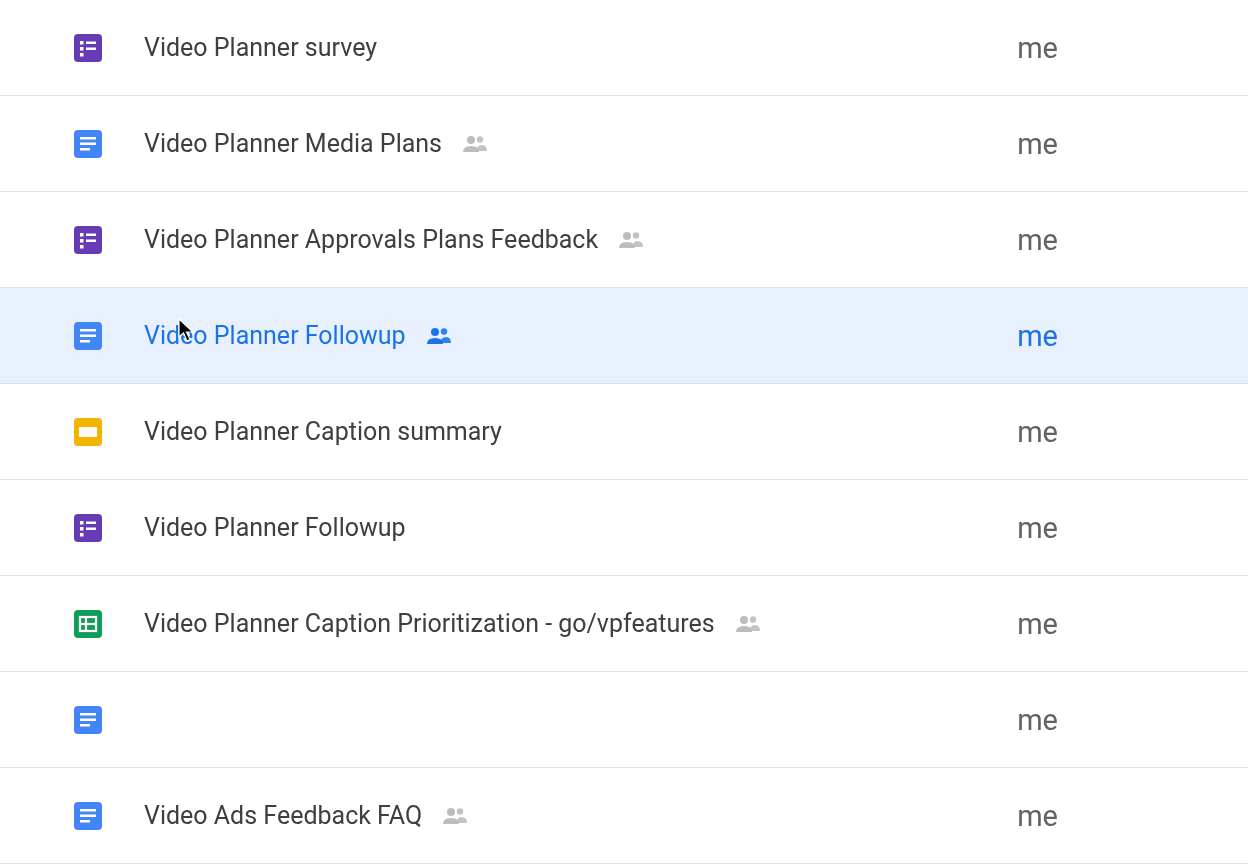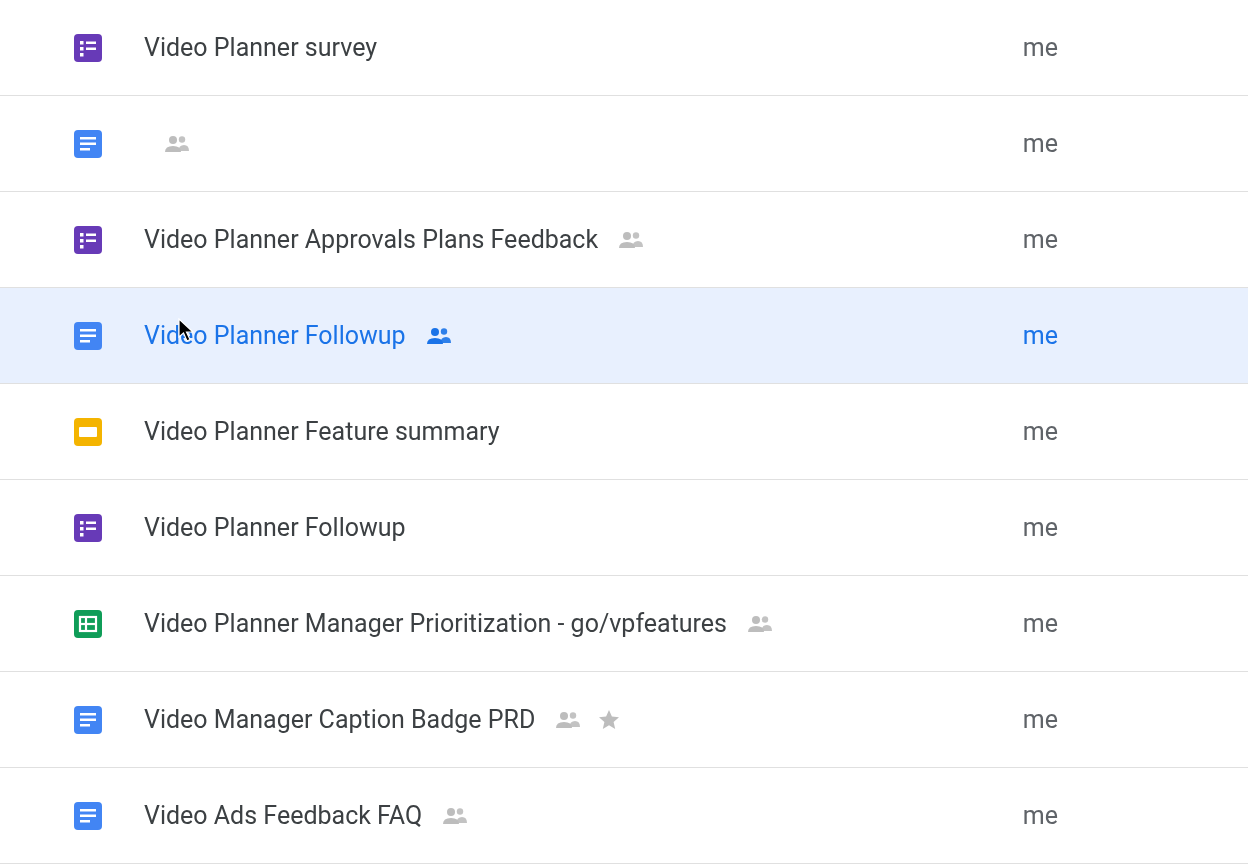--- a/index.html
+++ b/index.html
@@ -56,21 +56,21 @@
     display: inline-flex;
     align-items: center;
   }
   .star-icon {
     margin-left: 14px;
     display: inline-flex;
     align-items: center;
   }
   .owner {
     margin-left: auto;
-    font-size: 25px;
+    font-size: 29px;
     color: #5f6368;
     padding-right: 160px;
   }
   .cursor {
     position: absolute;
     left: 178px;
     top: 318px;
     z-index: 100;
     pointer-events: none;
   }
@@ -103,20 +103,21 @@
     <div class="file-row">
       <div class="file-icon">
         <svg width="32" height="32" viewBox="0 0 32 32">
       <rect x="2" y="2" width="28" height="28" rx="4" fill="#4285f4"></rect>
       <rect x="8" y="9" width="16" height="2.5" fill="#fff"></rect>
       <rect x="8" y="14.5" width="16" height="2.5" fill="#fff"></rect>
       <rect x="8" y="20" width="10" height="2.5" fill="#fff"></rect>
     </svg>
       </div>
       <div class="name-wrap">
+        <span class="file-name">Video Planner Media Plans</span>
         <span class="shared-icon">
           <svg width="30" height="20" viewBox="0 0 30 20">
     <circle cx="11" cy="6" r="4" fill="#bdbdbd"></circle>
     <path d="M3 18 Q3 12 11 12 Q19 12 19 18 Z" fill="#bdbdbd"></path>
     <circle cx="20" cy="5.5" r="3.2" fill="#bdbdbd" opacity="0.9"></circle>
     <path d="M16 17 Q17 11 22 11 Q27 11 27 17 Z" fill="#bdbdbd" opacity="0.9"></path>
   </svg>
         </span>
       </div>
       <span class="owner">me</span>
@@ -169,21 +170,21 @@
       <span class="owner">me</span>
     </div>
     <div class="file-row">
       <div class="file-icon">
         <svg width="32" height="32" viewBox="0 0 32 32">
       <rect x="2" y="2" width="28" height="28" rx="4" fill="#f4b400"></rect>
       <rect x="7" y="11" width="18" height="10" rx="1" fill="#fff"></rect>
     </svg>
       </div>
       <div class="name-wrap">
-        <span class="file-name">Video Planner Feature summary</span>
+        <span class="file-name">Video Planner Caption summary</span>
       </div>
       <span class="owner">me</span>
     </div>
     <div class="file-row">
       <div class="file-icon">
         <svg width="32" height="32" viewBox="0 0 32 32">
       <rect x="2" y="2" width="28" height="28" rx="4" fill="#673ab7"></rect>
       <rect x="8" y="9" width="3.5" height="3.5" fill="#fff"></rect>
       <rect x="14" y="9.5" width="10" height="2.5" fill="#fff"></rect>
       <rect x="8" y="15" width="3.5" height="3.5" fill="#fff"></rect>
@@ -200,56 +201,40 @@
     <div class="file-row">
       <div class="file-icon">
         <svg width="32" height="32" viewBox="0 0 32 32">
       <rect x="2" y="2" width="28" height="28" rx="4" fill="#0f9d58"></rect>
       <rect x="8" y="9" width="16" height="14" fill="none" stroke="#fff" stroke-width="2.2"></rect>
       <line x1="14" y1="9" x2="14" y2="23" stroke="#fff" stroke-width="2.2"></line>
       <line x1="8" y1="16" x2="24" y2="16" stroke="#fff" stroke-width="2.2"></line>
     </svg>
       </div>
       <div class="name-wrap">
-        <span class="file-name">Video Planner Manager Prioritization - go/vpfeatures</span>
-        <span class="shared-icon">
-          <svg width="30" height="20" viewBox="0 0 30 20">
-    <circle cx="11" cy="6" r="4" fill="#bdbdbd"></circle>
-    <path d="M3 18 Q3 12 11 12 Q19 12 19 18 Z" fill="#bdbdbd"></path>
-    <circle cx="20" cy="5.5" r="3.2" fill="#bdbdbd" opacity="0.9"></circle>
-    <path d="M16 17 Q17 11 22 11 Q27 11 27 17 Z" fill="#bdbdbd" opacity="0.9"></path>
-  </svg>
-        </span>
-      </div>
-      <span class="owner">me</span>
-    </div>
-    <div class="file-row">
-      <div class="file-icon">
-        <svg width="32" height="32" viewBox="0 0 32 32">
-      <rect x="2" y="2" width="28" height="28" rx="4" fill="#4285f4"></rect>
-      <rect x="8" y="9" width="16" height="2.5" fill="#fff"></rect>
-      <rect x="8" y="14.5" width="16" height="2.5" fill="#fff"></rect>
-      <rect x="8" y="20" width="10" height="2.5" fill="#fff"></rect>
-    </svg>
-      </div>
-      <div class="name-wrap">
-        <span class="file-name">Video Manager Caption Badge PRD</span>
-        <span class="shared-icon">
-          <svg width="30" height="20" viewBox="0 0 30 20">
-    <circle cx="11" cy="6" r="4" fill="#bdbdbd"></circle>
-    <path d="M3 18 Q3 12 11 12 Q19 12 19 18 Z" fill="#bdbdbd"></path>
-    <circle cx="20" cy="5.5" r="3.2" fill="#bdbdbd" opacity="0.9"></circle>
-    <path d="M16 17 Q17 11 22 11 Q27 11 27 17 Z" fill="#bdbdbd" opacity="0.9"></path>
-  </svg>
-        </span>
-        <span class="star-icon">
-          <svg width="24" height="24" viewBox="0 0 24 24">
-    <path d="M12 2 L14.9 8.6 L22 9.3 L16.6 14 L18.2 21 L12 17.3 L5.8 21 L7.4 14 L2 9.3 L9.1 8.6 Z" fill="#bdbdbd"></path>
-  </svg>
-        </span>
+        <span class="file-name">Video Planner Caption Prioritization - go/vpfeatures</span>
+        <span class="shared-icon">
+          <svg width="30" height="20" viewBox="0 0 30 20">
+    <circle cx="11" cy="6" r="4" fill="#bdbdbd"></circle>
+    <path d="M3 18 Q3 12 11 12 Q19 12 19 18 Z" fill="#bdbdbd"></path>
+    <circle cx="20" cy="5.5" r="3.2" fill="#bdbdbd" opacity="0.9"></circle>
+    <path d="M16 17 Q17 11 22 11 Q27 11 27 17 Z" fill="#bdbdbd" opacity="0.9"></path>
+  </svg>
+        </span>
+      </div>
+      <span class="owner">me</span>
+    </div>
+    <div class="file-row">
+      <div class="file-icon">
+        <svg width="32" height="32" viewBox="0 0 32 32">
+      <rect x="2" y="2" width="28" height="28" rx="4" fill="#4285f4"></rect>
+      <rect x="8" y="9" width="16" height="2.5" fill="#fff"></rect>
+      <rect x="8" y="14.5" width="16" height="2.5" fill="#fff"></rect>
+      <rect x="8" y="20" width="10" height="2.5" fill="#fff"></rect>
+    </svg>
       </div>
       <span class="owner">me</span>
     </div>
     <div class="file-row">
       <div class="file-icon">
         <svg width="32" height="32" viewBox="0 0 32 32">
       <rect x="2" y="2" width="28" height="28" rx="4" fill="#4285f4"></rect>
       <rect x="8" y="9" width="16" height="2.5" fill="#fff"></rect>
       <rect x="8" y="14.5" width="16" height="2.5" fill="#fff"></rect>
       <rect x="8" y="20" width="10" height="2.5" fill="#fff"></rect>

